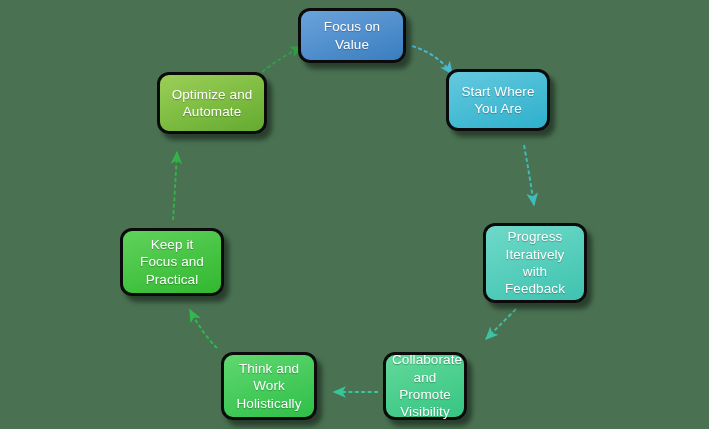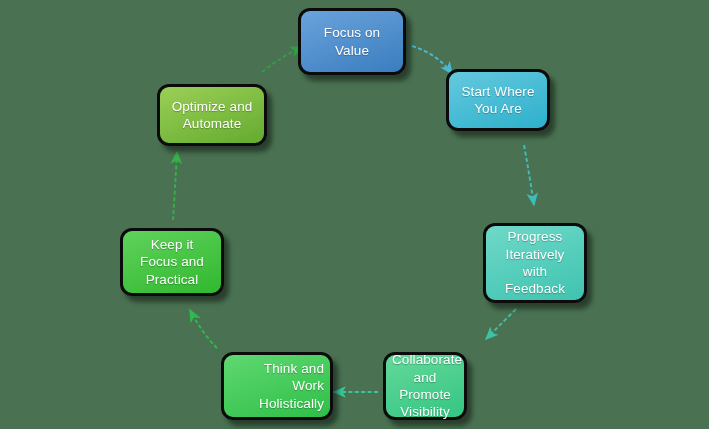--- a/index.html
+++ b/index.html
@@ -67,48 +67,48 @@
         <path d="M 412 46 Q 438 54 452 74" fill="none" stroke="#49b9d4" stroke-width="1.9" stroke-dasharray="4 2.4" marker-end="url(#ah1)"></path>
         <path d="M 524 145 Q 530 178 534 205" fill="none" stroke="#3fbdbb" stroke-width="1.9" stroke-dasharray="4 2.4" marker-end="url(#ah2)"></path>
         <path d="M 516 309 Q 500 325 486 339" fill="none" stroke="#3cc3a6" stroke-width="1.9" stroke-dasharray="4 2.4" marker-end="url(#ah3)"></path>
         <path d="M 378 392 L 334 392" fill="none" stroke="#35c79a" stroke-width="1.9" stroke-dasharray="4 2.4" marker-end="url(#ah4)"></path>
         <path d="M 217 348 Q 202 333 190 310" fill="none" stroke="#2fb94e" stroke-width="1.9" stroke-dasharray="4 2.4" marker-end="url(#ah5)"></path>
         <path d="M 173 220 Q 175 190 177 152" fill="none" stroke="#36b14a" stroke-width="1.9" stroke-dasharray="4 2.4" marker-end="url(#ah6)"></path>
       </g>
   </svg>
 
   <div id="node-layer">
-      <div class="node" style="left: 298px; top: 8px; width: 108px; height: 67px; background: linear-gradient(160deg, rgb(106, 163, 220) 0%, rgb(58, 125, 191) 100%); border-color: rgb(11, 11, 11); color: rgb(255, 255, 255);">
+      <div class="node" style="left: 298px; top: 8px; width: 108px; height: 55px; background: linear-gradient(160deg, rgb(106, 163, 220) 0%, rgb(58, 125, 191) 100%); border-color: rgb(11, 11, 11); color: rgb(255, 255, 255);">
         <span class="label">Focus on
 Value</span>
       </div>
       <div class="node" style="left: 446px; top: 69px; width: 104px; height: 62px; background: linear-gradient(160deg, rgb(100, 201, 222) 0%, rgb(46, 176, 204) 100%); border-color: rgb(11, 11, 11); color: rgb(255, 255, 255);">
         <span class="label">Start Where
 You Are</span>
       </div>
       <div class="node" style="left: 483px; top: 223px; width: 104px; height: 80px; background: linear-gradient(160deg, rgb(111, 217, 200) 0%, rgb(63, 195, 176) 100%); border-color: rgb(11, 11, 11); color: rgb(255, 255, 255);">
         <span class="label">Progress
 Iteratively
 with
 Feedback</span>
       </div>
       <div class="node" style="left: 383px; top: 352px; width: 84px; height: 68px; background: linear-gradient(160deg, rgb(99, 217, 154) 0%, rgb(53, 197, 131) 100%); border-color: rgb(11, 11, 11); color: rgb(255, 255, 255);">
         <span class="label">Collaborate
 and Promote
 Visibility</span>
       </div>
-      <div class="node" style="left: 221px; top: 352px; width: 112px; height: 68px; background: linear-gradient(160deg, rgb(95, 216, 112) 0%, rgb(47, 191, 72) 100%); border-color: rgb(11, 11, 11); color: rgb(255, 255, 255); text-align: right;">
+      <div class="node" style="left: 221px; top: 352px; width: 96px; height: 68px; background: linear-gradient(160deg, rgb(95, 216, 112) 0%, rgb(47, 191, 72) 100%); border-color: rgb(11, 11, 11); color: rgb(255, 255, 255);">
         <span class="label">Think and
 Work
 Holistically</span>
       </div>
       <div class="node" style="left: 120px; top: 228px; width: 104px; height: 68px; background: linear-gradient(160deg, rgb(96, 210, 92) 0%, rgb(49, 184, 47) 100%); border-color: rgb(11, 11, 11); color: rgb(255, 255, 255);">
         <span class="label">Keep it
 Focus and
 Practical</span>
       </div>
-      <div class="node" style="left: 157px; top: 84px; width: 110px; height: 62px; background: linear-gradient(160deg, rgb(156, 207, 87) 0%, rgb(99, 171, 47) 100%); border-color: rgb(11, 11, 11); color: rgb(255, 255, 255); justify-content: center;">
+      <div class="node" style="left: 157px; top: 72px; width: 110px; height: 62px; background: linear-gradient(160deg, rgb(156, 207, 87) 0%, rgb(99, 171, 47) 100%); border-color: rgb(11, 11, 11); color: rgb(255, 255, 255); justify-content: center;">
         <span class="label">Optimize and
 Automate</span>
       </div>
     </div>
 
 </div>
 
 </body></html>

